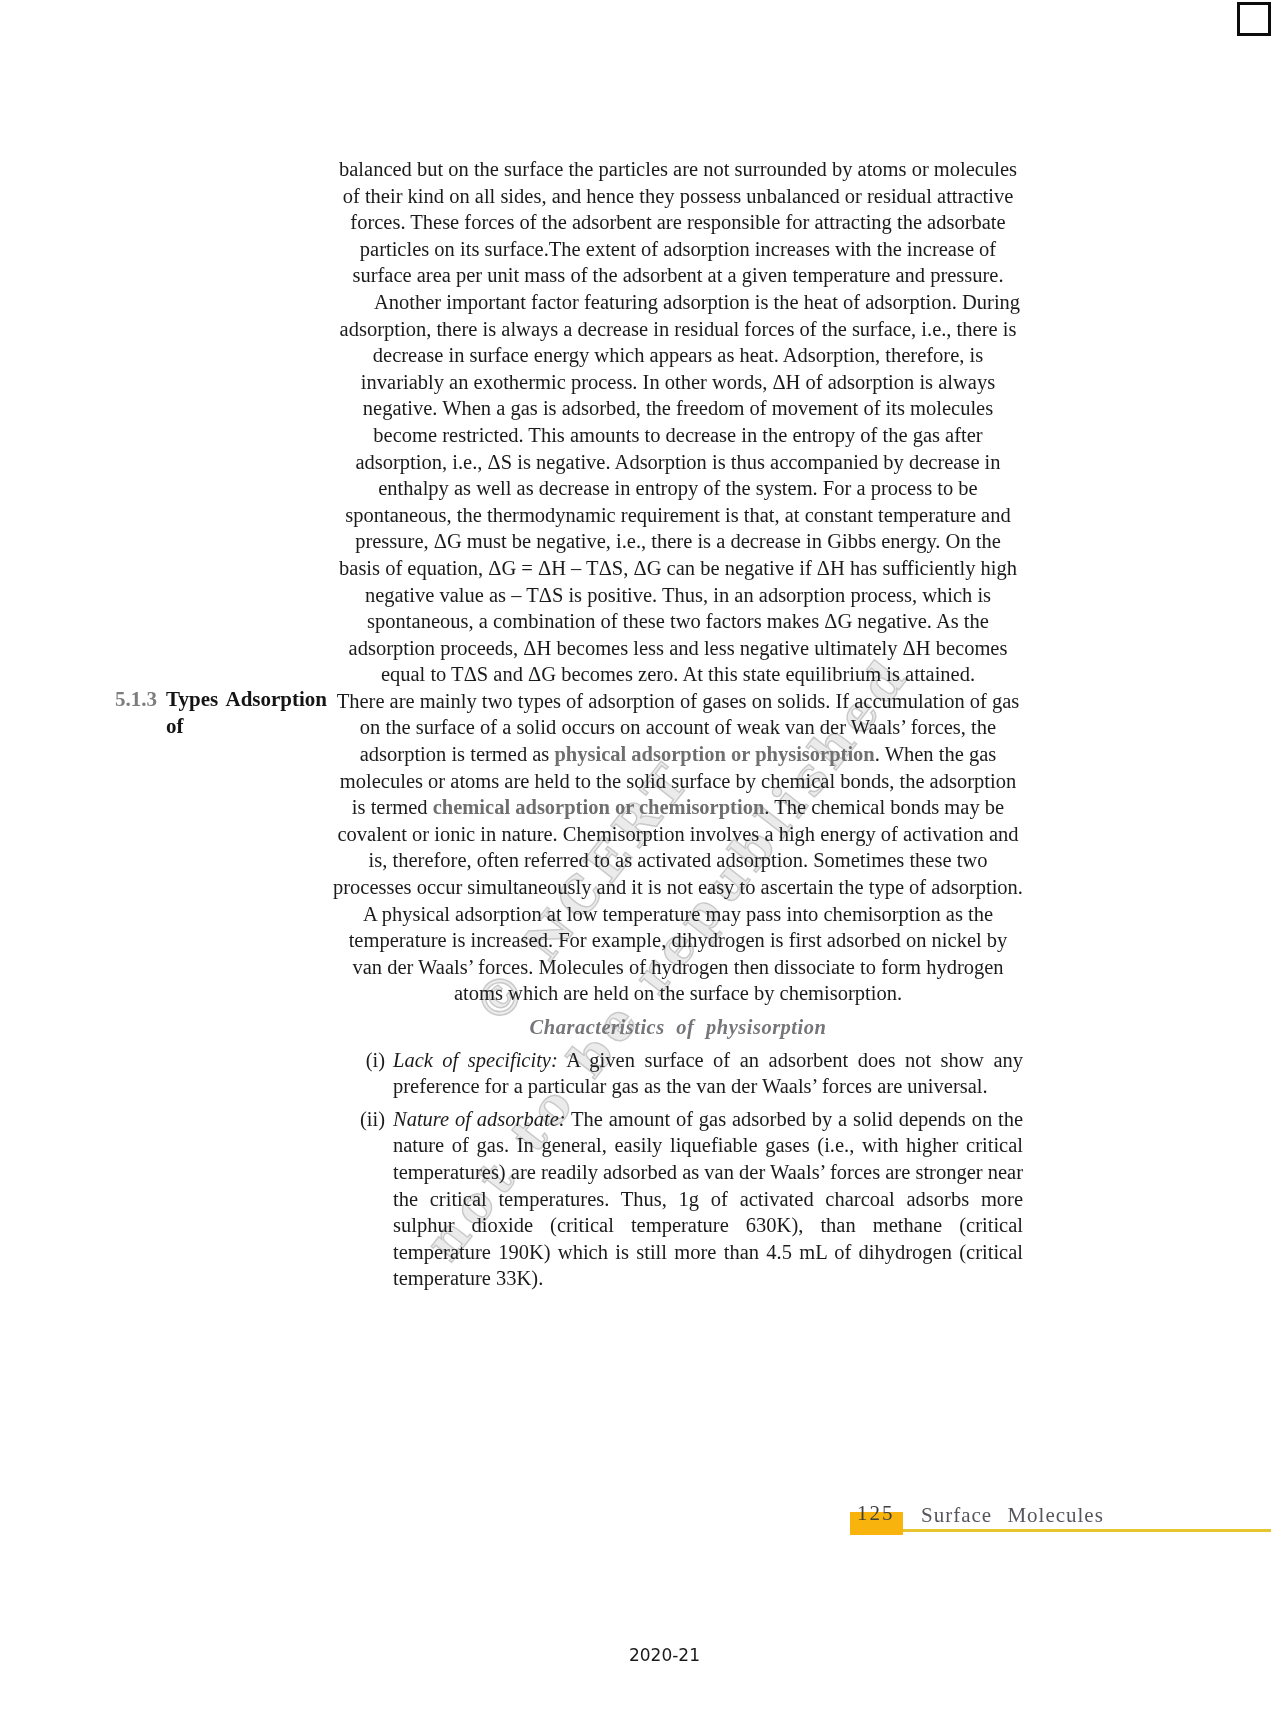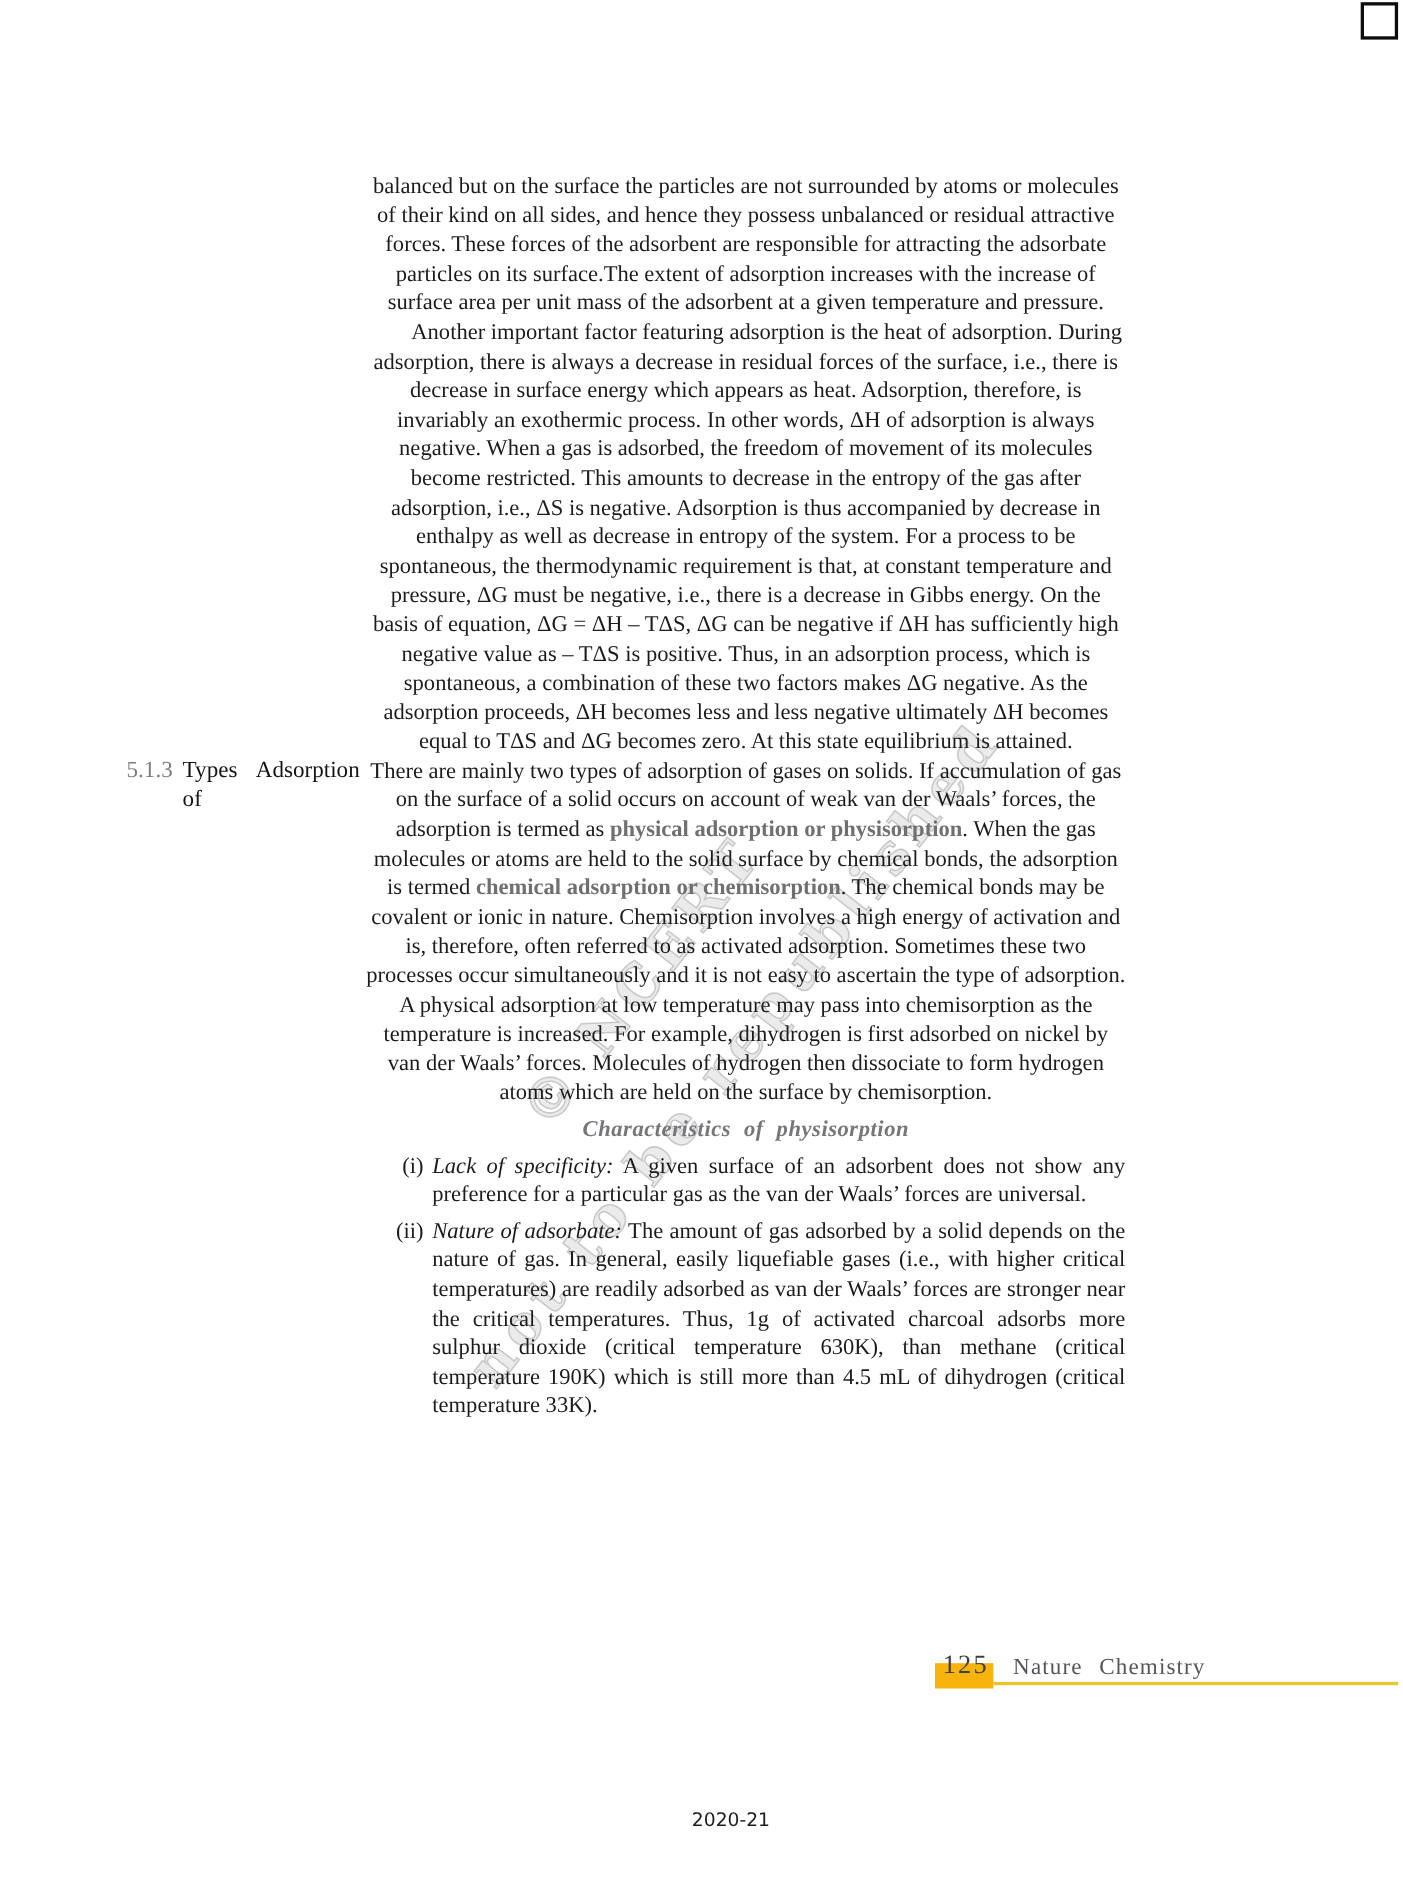--- a/index.html
+++ b/index.html
@@ -60,21 +60,21 @@
 
   .sec-para { position: relative; margin-top: 25px; }
   .section-heading {
     position: absolute;
     left: -218px; top: -2px;
     width: 212px;
     display: flex;
     gap: 9px;
     text-align: left;
     text-indent: 0;
-    font-weight: normal;
+    font-weight: bold;
     font-size: 21px;
     line-height: 27px;
   }
   .sec-num { color: #7d7d7d; }
   .sec-title { color: #141414; display: flex; flex-direction: row; }
 
   .bold-gray { font-weight: bold; color: #6f6f6f; }
 
   .subheading {
     margin-top: 7px !important;
@@ -101,21 +101,21 @@
   
   .pagenum-box {
     position: absolute;
     left: 850px; top: 1512px;
     width: 53px; height: 23px;
     background: #F8B30D;
   }
   .pagenum {
     position: absolute;
     left: 857px; top: 1501px;
-    font-size: 24px;
+    font-size: 21px;
     color: #3f3f3f;
     letter-spacing: 2px;
     z-index: 2;
   }
   .chapter {
     position: absolute;
     left: 921px; top: 1503px;
     font-size: 21px;
     color: #55555d;
     letter-spacing: 1px;
@@ -182,18 +182,18 @@
       <li>
         <span class="marker">(ii)</span>
         <span class="item-label">Nature of adsorbate:</span><span> The amount of gas adsorbed by a solid depends on the nature of gas. In general, easily liquefiable gases (i.e., with higher critical temperatures) are readily adsorbed as van der Waals’ forces are stronger near the critical temperatures. Thus, 1g of activated charcoal adsorbs more sulphur dioxide (critical temperature 630K), than methane (critical temperature 190K) which is still more than 4.5 mL of dihydrogen (critical temperature 33K).</span>
       </li>
     </ul>
 
   </div>
 
   <div class="pagenum-box"></div>
   <div class="pagenum">125</div>
-  <div class="chapter">Nature  Chemistry</div>
+  <div class="chapter">Surface  Molecules</div>
   <div class="footer-line"></div>
 
   <div class="year">2020-21</div>
 
 </div>
 
 </body></html>

